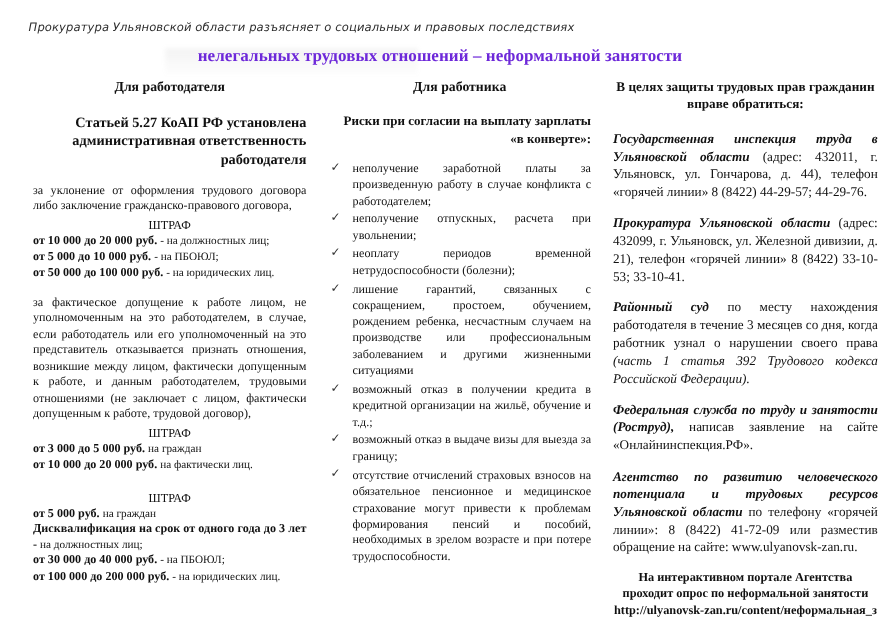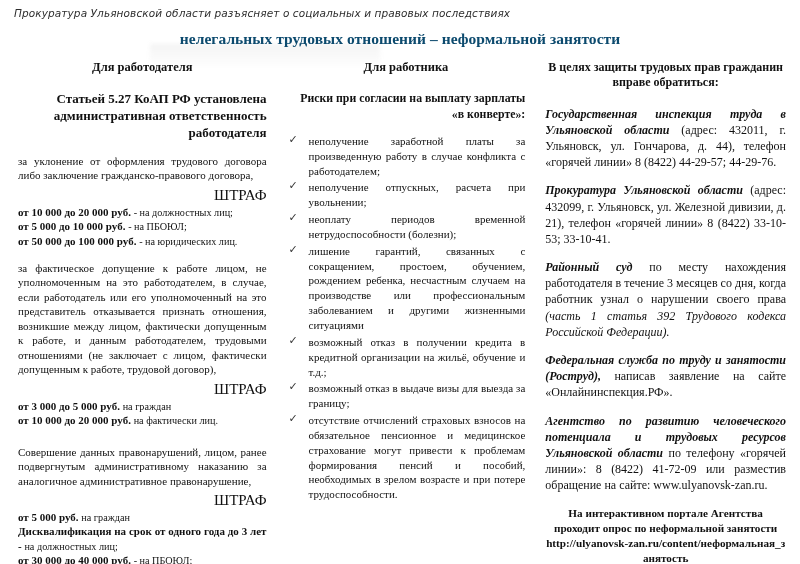--- a/index.html
+++ b/index.html
@@ -14,40 +14,40 @@
     font-family: "Liberation Serif", "DejaVu Serif", serif;
     color: #111111;
     position: relative;
   }
 
   .page {
     width: 800px;
     height: 469px;
     position: relative;
     box-sizing: border-box;
-    padding: 0;
+    padding: 12px;
   }
 
   
   .header-line {
     font-family: "DejaVu Sans", "Liberation Sans", sans-serif;
     font-style: italic;
     font-size: 10.5px;
     color: #2d2d2d;
     padding: 7px 0 0 14px;
     letter-spacing: 0.1px;
     line-height: 1.2;
   }
   .title-line {
     text-align: center;
     font-weight: bold;
     font-size: 15.5px;
     padding: 10px 10px 0 10px;
     letter-spacing: 0.05px;
-    color: #0c4a6e;
+    color: #6d28d9;
     position: relative;
     z-index: 2;
   }
 
   
   .ghost {
     position: absolute;
     left: 150px;
     top: 44px;
     width: 230px;
@@ -97,22 +97,22 @@
 
   p.body {
     font-size: 11px;
     line-height: 1.32;
     text-align: justify;
     margin: 0 0 4px 0;
     text-indent: 0;
   }
 
   .fine-label {
-    text-align: right;
-    font-size: 15px;
+    text-align: center;
+    font-size: 11px;
     margin: 0 0 1px 0;
     font-weight: normal;
   }
   .fine-row {
     font-size: 11px;
     line-height: 1.3;
     margin: 0;
     text-align: left;
   }
   .fine-row b { font-weight: bold; }
@@ -209,21 +209,20 @@
         <b>от 3 000 до 5 000 руб.</b>
         <span class="tail">на граждан</span>
       </div>
       <div class="fine-row">
         <b>от 10 000 до 20 000 руб.</b>
         <span class="tail">на фактически лиц.</span>
       </div>
 
       <div class="gap-lg"></div>
 
-      <p class="body">Совершение данных правонарушений, лицом, ранее подвергнутым административному наказанию за аналогичное административное правонарушение,</p>
 
       <div class="fine-label">ШТРАФ</div>
 
       <div class="fine-row">
         <b>от 5 000 руб.</b>
         <span class="tail">на граждан</span>
       </div>
       <div class="fine-row justify">
         <b>Дисквалификация на срок от одного года до 3 лет -</b>
         <span class="tail">на должностных лиц;</span>

